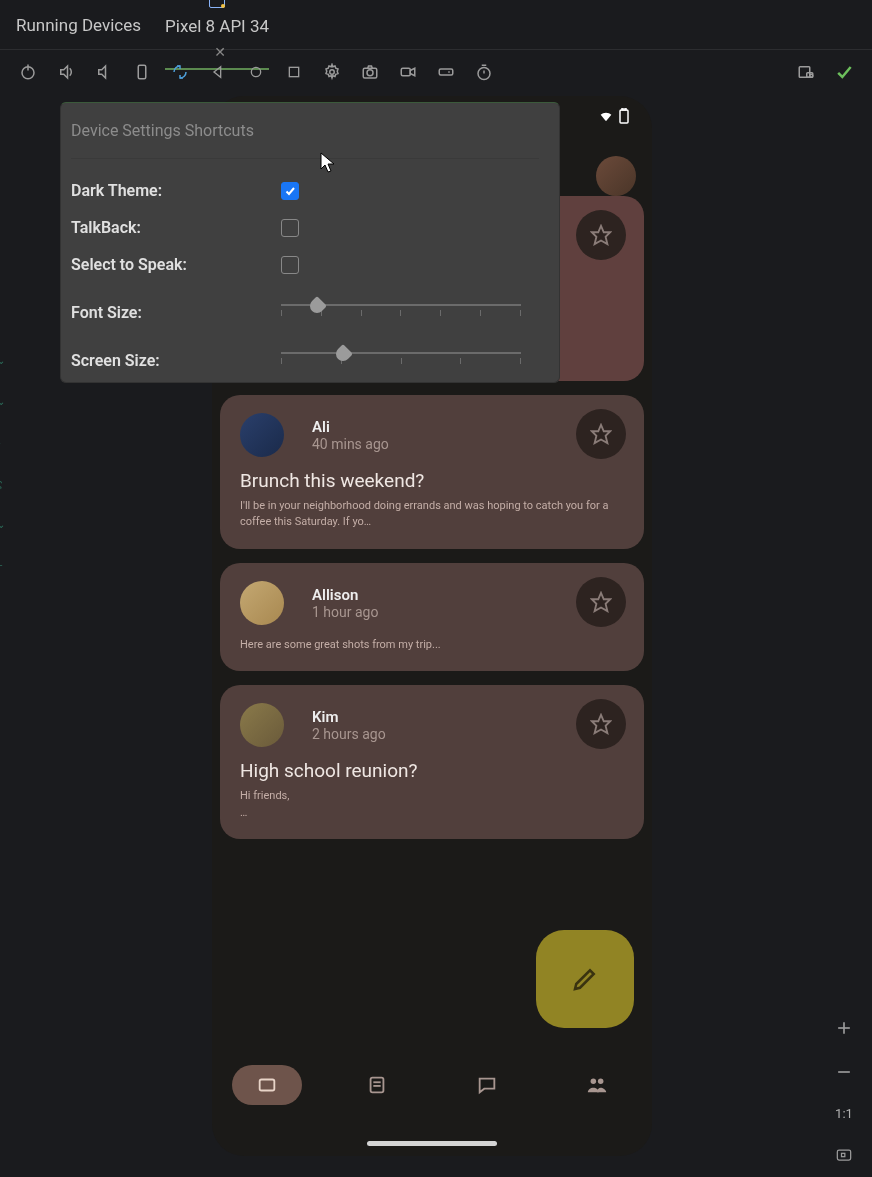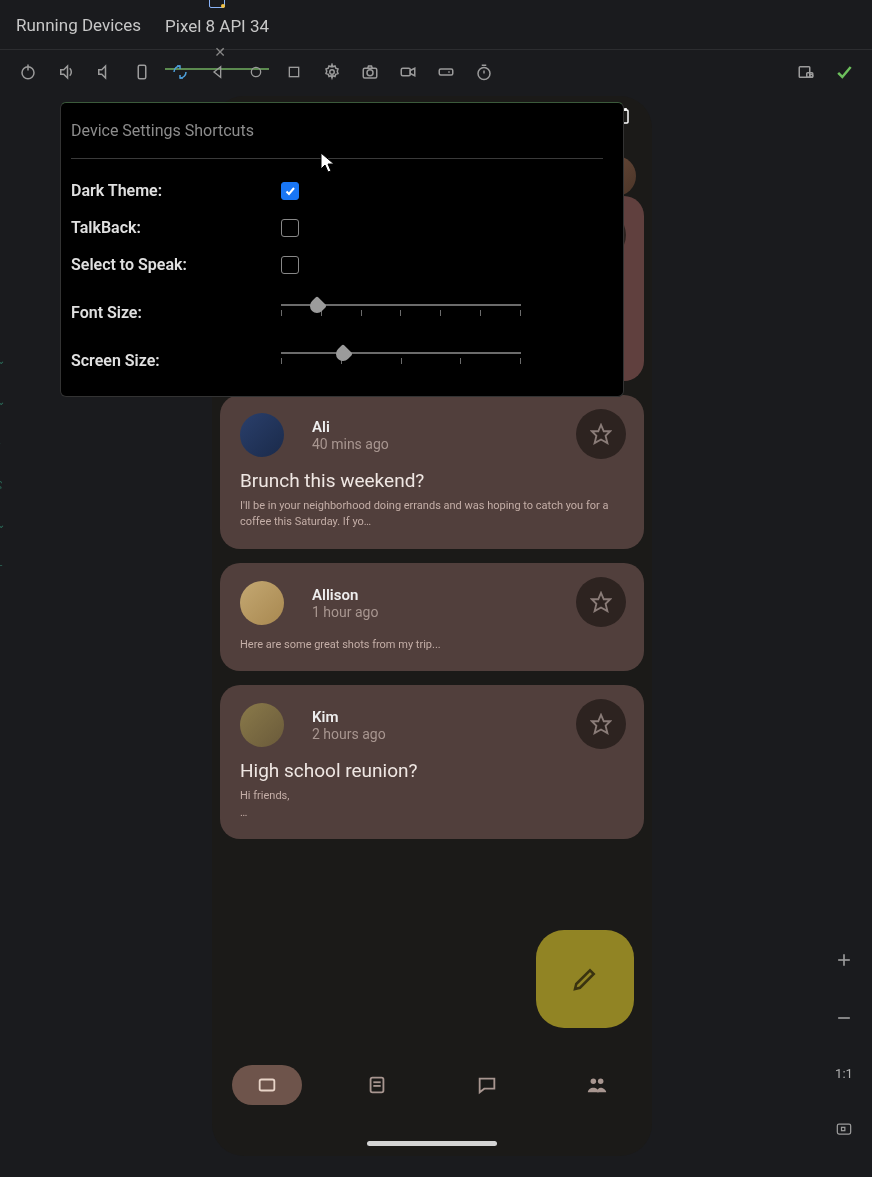--- a/index.html
+++ b/index.html
@@ -58,26 +58,26 @@
 }
 .tool-icon.accent { color: #4d9fd9; }
 .tool-icon.grn { color: #6cbf5c; }
 .main-area {
   position: relative;
   height: calc(1177px - 94px);
 }
 .settings-panel {
   position: absolute;
   top: 8px; left: 60px;
-  width: 564px;
-  background: #000000;
+  width: 500px;
+  background: #404040;
   border: 1px solid #333;
   border-top: 1px solid #3b5a3b;
   border-radius: 6px;
-  padding: 18px 20px 26px 10px;
+  padding: 18px 20px 12px 10px;
   z-index: 50;
 }
 .settings-title {
   color: #8c8c8c;
   font-size: 16px;
   margin-bottom: 22px;
   border-bottom: 1px solid #3a3a3a;
   padding-bottom: 18px;
 }
 .settings-row {
@@ -201,22 +201,22 @@
   border-radius: 3px;
   background: #d4d4d4;
 }
 .sidebar-left {
   position: absolute; left: -3px; top: 220px;
   display: flex; flex-direction: column; gap: 30px;
   color: #2c6e5b; font-size: 10px;
 }
 .right-panel {
   position: absolute;
-  right: 18px; bottom: 38px;
-  display: flex; flex-direction: column; align-items: center; gap: 38px;
+  right: 18px; bottom: 12px;
+  display: flex; flex-direction: column; align-items: center; gap: 24px;
   color: #9b9b9b;
 }
 .right-panel .label { font-size: 13px; color: #b0b0b0; }
 .avatar1 { background: linear-gradient(135deg, #6b4a3a, #4a3528); }
 .avatar2 { background: linear-gradient(135deg, #2a3f6b, #1a2a4a); }
 .avatar3 { background: linear-gradient(135deg, #c4a872, #a88850); }
 .avatar4 { background: linear-gradient(135deg, #8a7a4a, #6a5a3a); }
 svg { display: block; }
 </style>
 </head>

